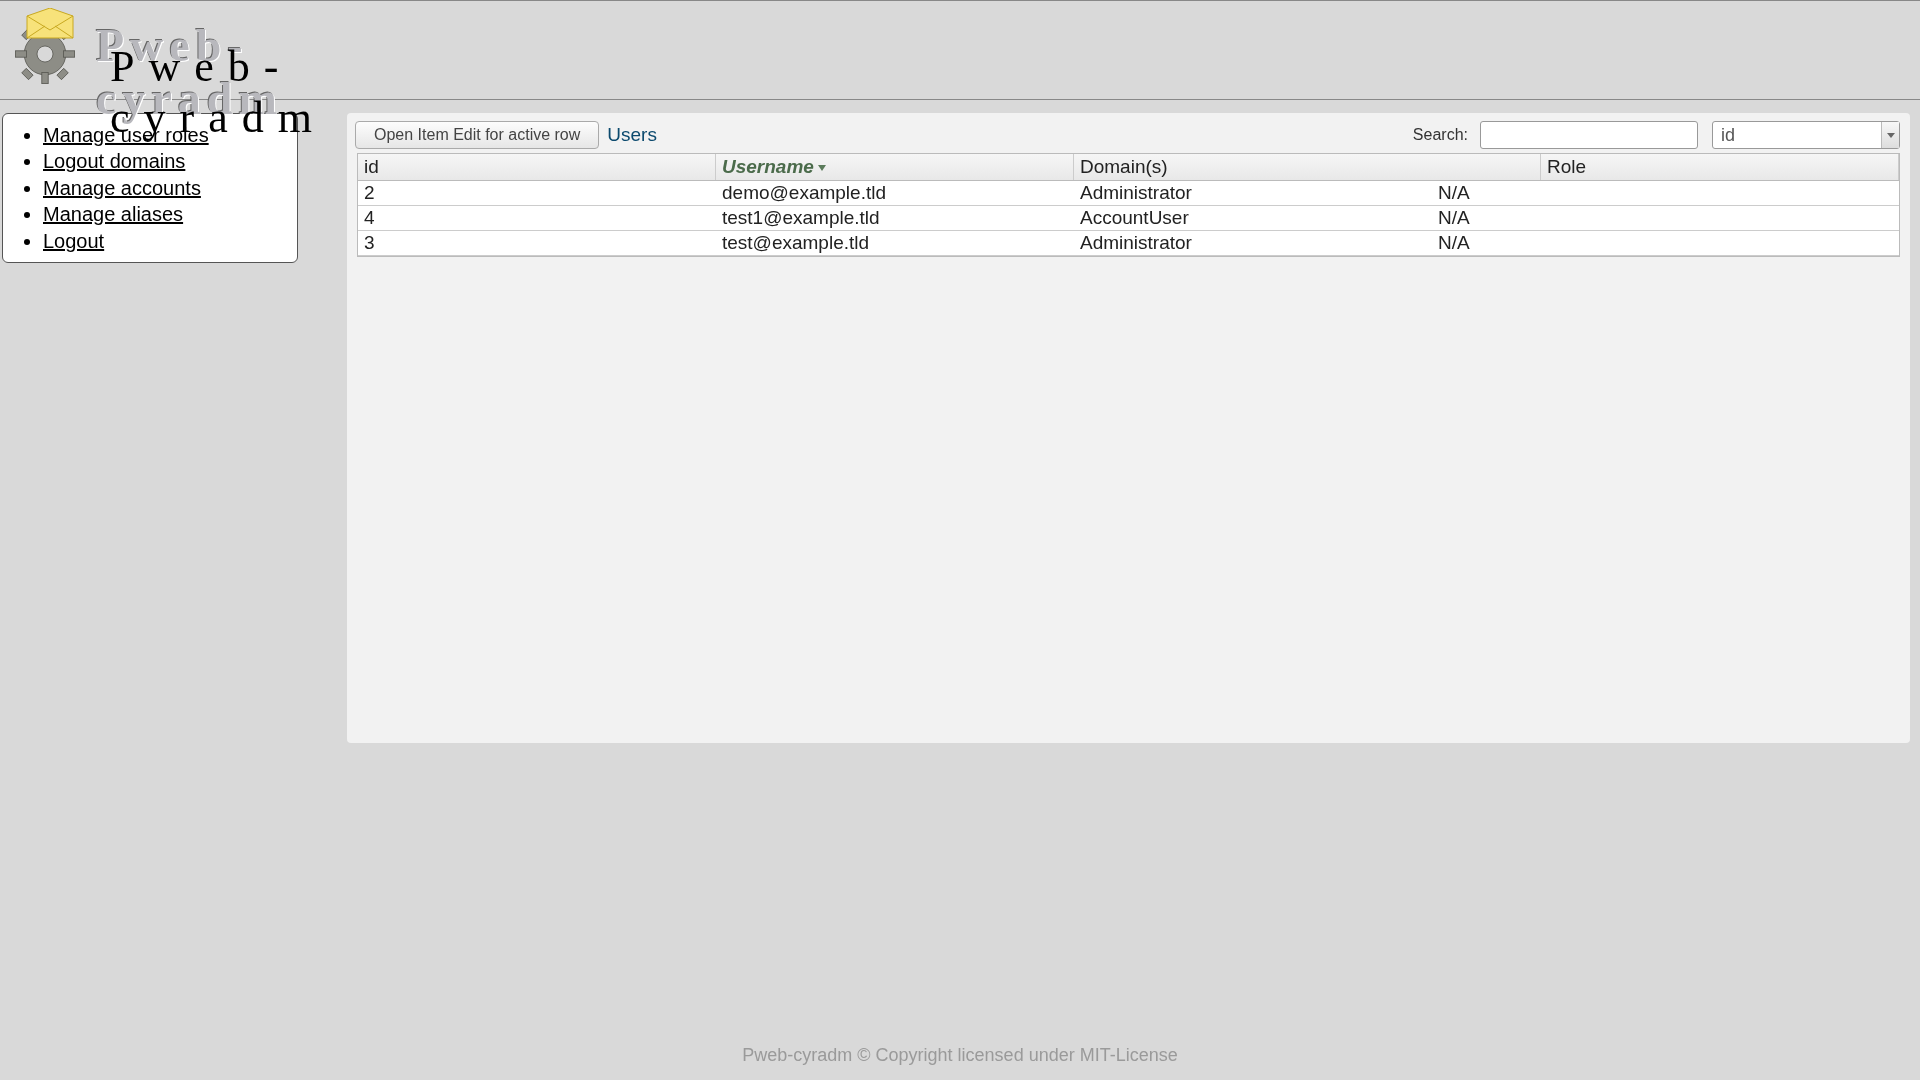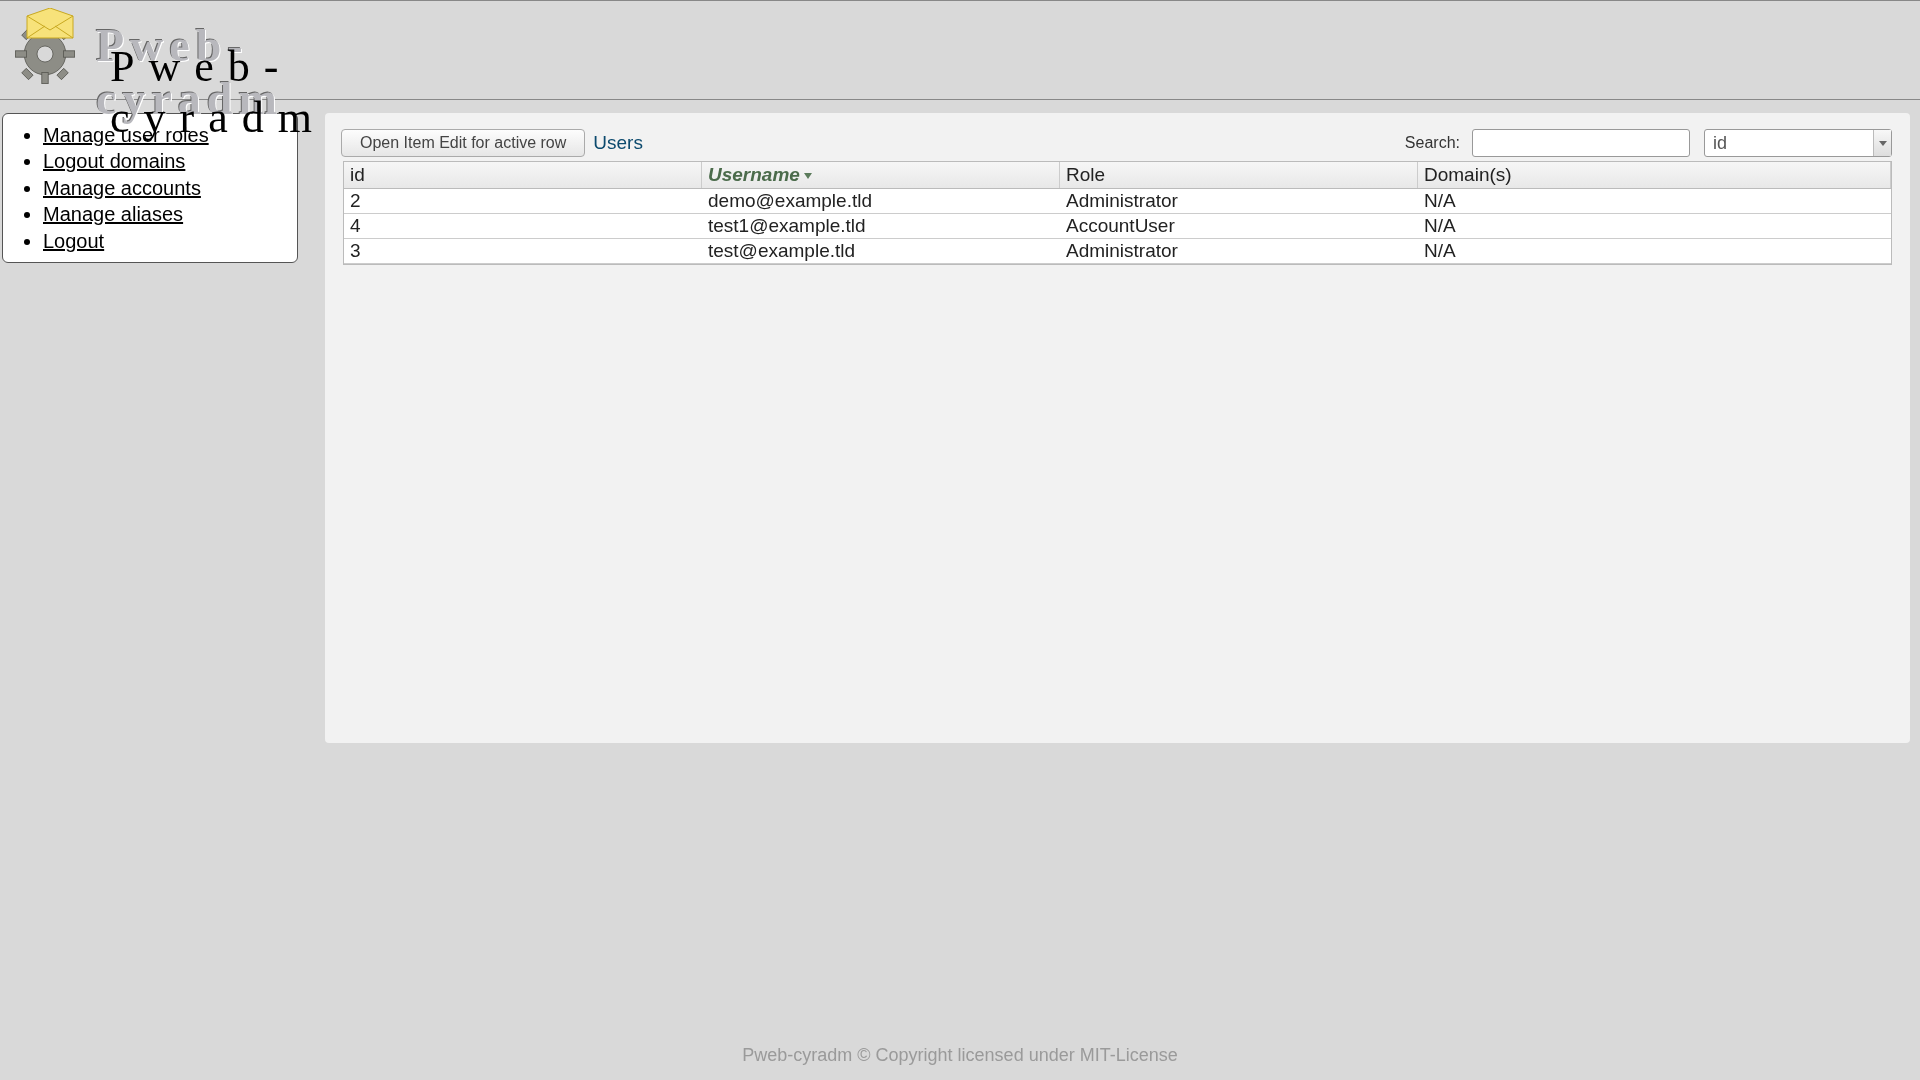--- a/index.html
+++ b/index.html
@@ -88,24 +88,24 @@
   font-size: 20px;
   line-height: 1.32;
 }
 .sidebar a {
   color: #000;
   text-decoration: underline;
   cursor: pointer;
 }
 .content {
   flex: 1;
-  margin: 13px 10px 0 27px;
+  margin: 13px 10px 0 49px;
   background: #f2f2f2;
   border-radius: 4px;
-  padding: 12px;
+  padding: 4px;
   min-height: 630px;
 }
 .toolbar {
   display: flex;
   align-items: center;
   padding: 4px 6px 4px 4px;
   gap: 8px;
 }
 .btn {
   background: linear-gradient(#fdfdfd, #e6e6e6);
@@ -280,22 +280,22 @@
       <div class="combo">
         <span class="combo-val">id</span>
         <span class="combo-btn"></span>
       </div>
     </div>
 
     <div class="grid">
       <div class="grid-head">
         <div class="gh col-id"><span>id</span></div>
         <div class="gh col-user sorted"><span>Username</span><span class="sort-arrow"></span></div>
+        <div class="gh col-dom"><span>Domain(s)</span></div>
         <div class="gh col-role"><span>Role</span></div>
-        <div class="gh col-dom"><span>Domain(s)</span></div>
       </div>
       <div class="grid-body">
         <div class="row">
           <div class="cell col-id">2</div>
           <div class="cell col-user">demo@example.tld</div>
           <div class="cell col-role">Administrator</div>
           <div class="cell col-dom">N/A</div>
         </div>
         <div class="row">
           <div class="cell col-id">4</div>

